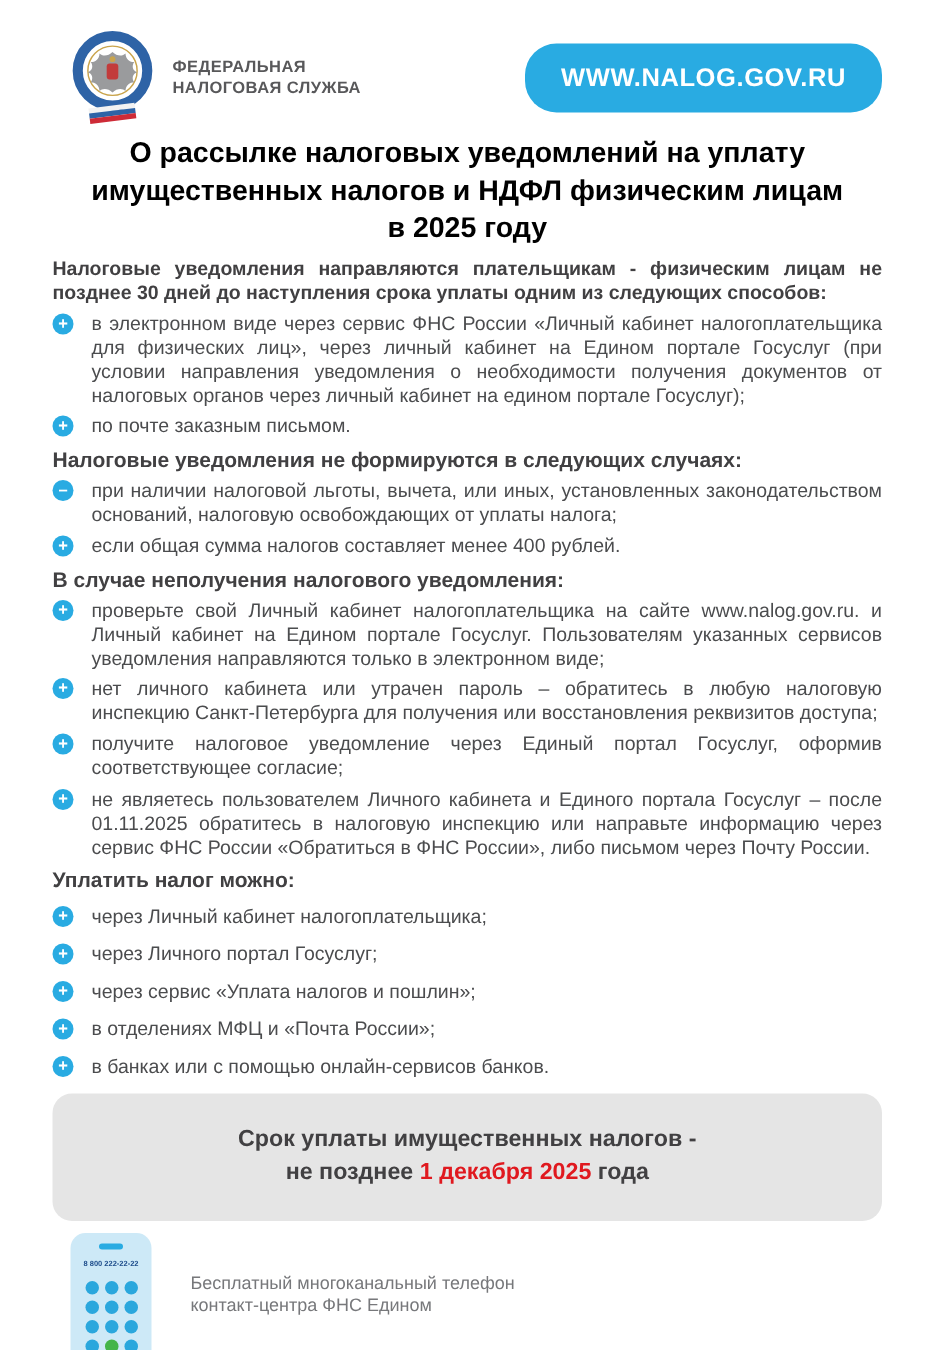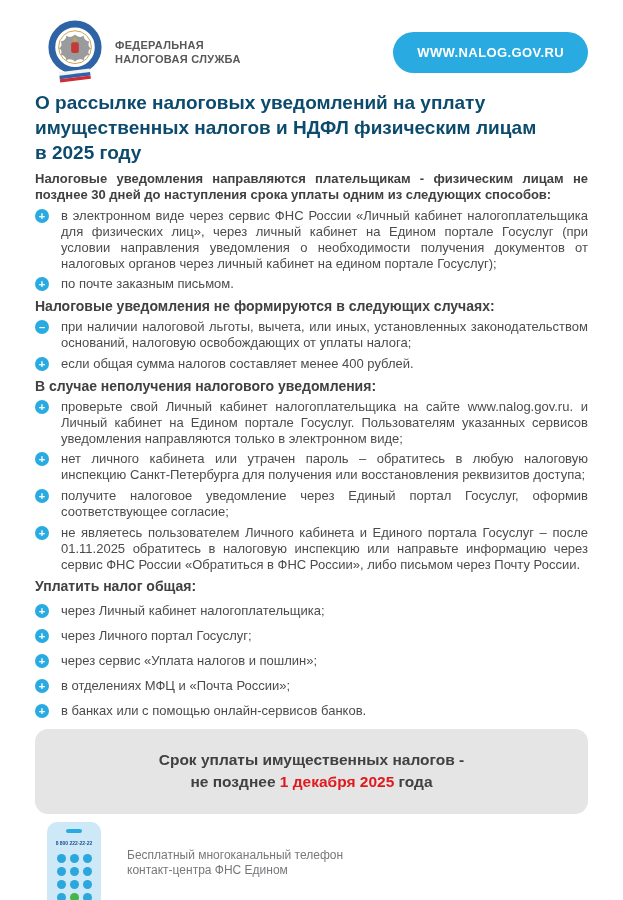--- a/index.html
+++ b/index.html
@@ -28,32 +28,32 @@
     line-height: 1.3;
     letter-spacing: .3px;
   }
   .site-btn {
     background: #29abe2;
     color: #ffffff;
     border: none;
     border-radius: 21px;
     padding: 13px 24px;
     font-family: "Liberation Sans", sans-serif;
-    font-size: 13px;
+    font-size: 17px;
     font-weight: bold;
     letter-spacing: .4px;
     cursor: pointer;
   }
 
   
   .title {
-    text-align: left;
+    text-align: center;
     font-size: 19px;
     font-weight: bold;
-    color: #0c4a6e;
+    color: #000000;
     line-height: 1.32;
     margin: 6px 0 6px;
   }
 
   
   .lead {
     font-size: 13px;
     font-weight: bold;
     color: #414042;
     text-align: justify;
@@ -228,21 +228,21 @@
     <div class="li">
       <span class="bullet">+</span>
       <p>получите налоговое уведомление через Единый портал Госуслуг, оформив соответствующее согласие;</p>
     </div>
     <div class="li">
       <span class="bullet">+</span>
       <p>не являетесь пользователем Личного кабинета и Единого портала Госуслуг – после 01.11.2025 обратитесь в налоговую инспекцию или направьте информацию через сервис ФНС России «Обратиться в ФНС России», либо письмом через Почту России.</p>
     </div>
   </div>
 
-  <h2 class="section-heading">Уплатить налог общая:</h2>
+  <h2 class="section-heading">Уплатить налог можно:</h2>
   <div class="pay-list">
     <div class="li">
       <span class="bullet">+</span>
       <p>через Личный кабинет налогоплательщика;</p>
     </div>
     <div class="li">
       <span class="bullet">+</span>
       <p>через Личного портал Госуслуг;</p>
     </div>
     <div class="li">

